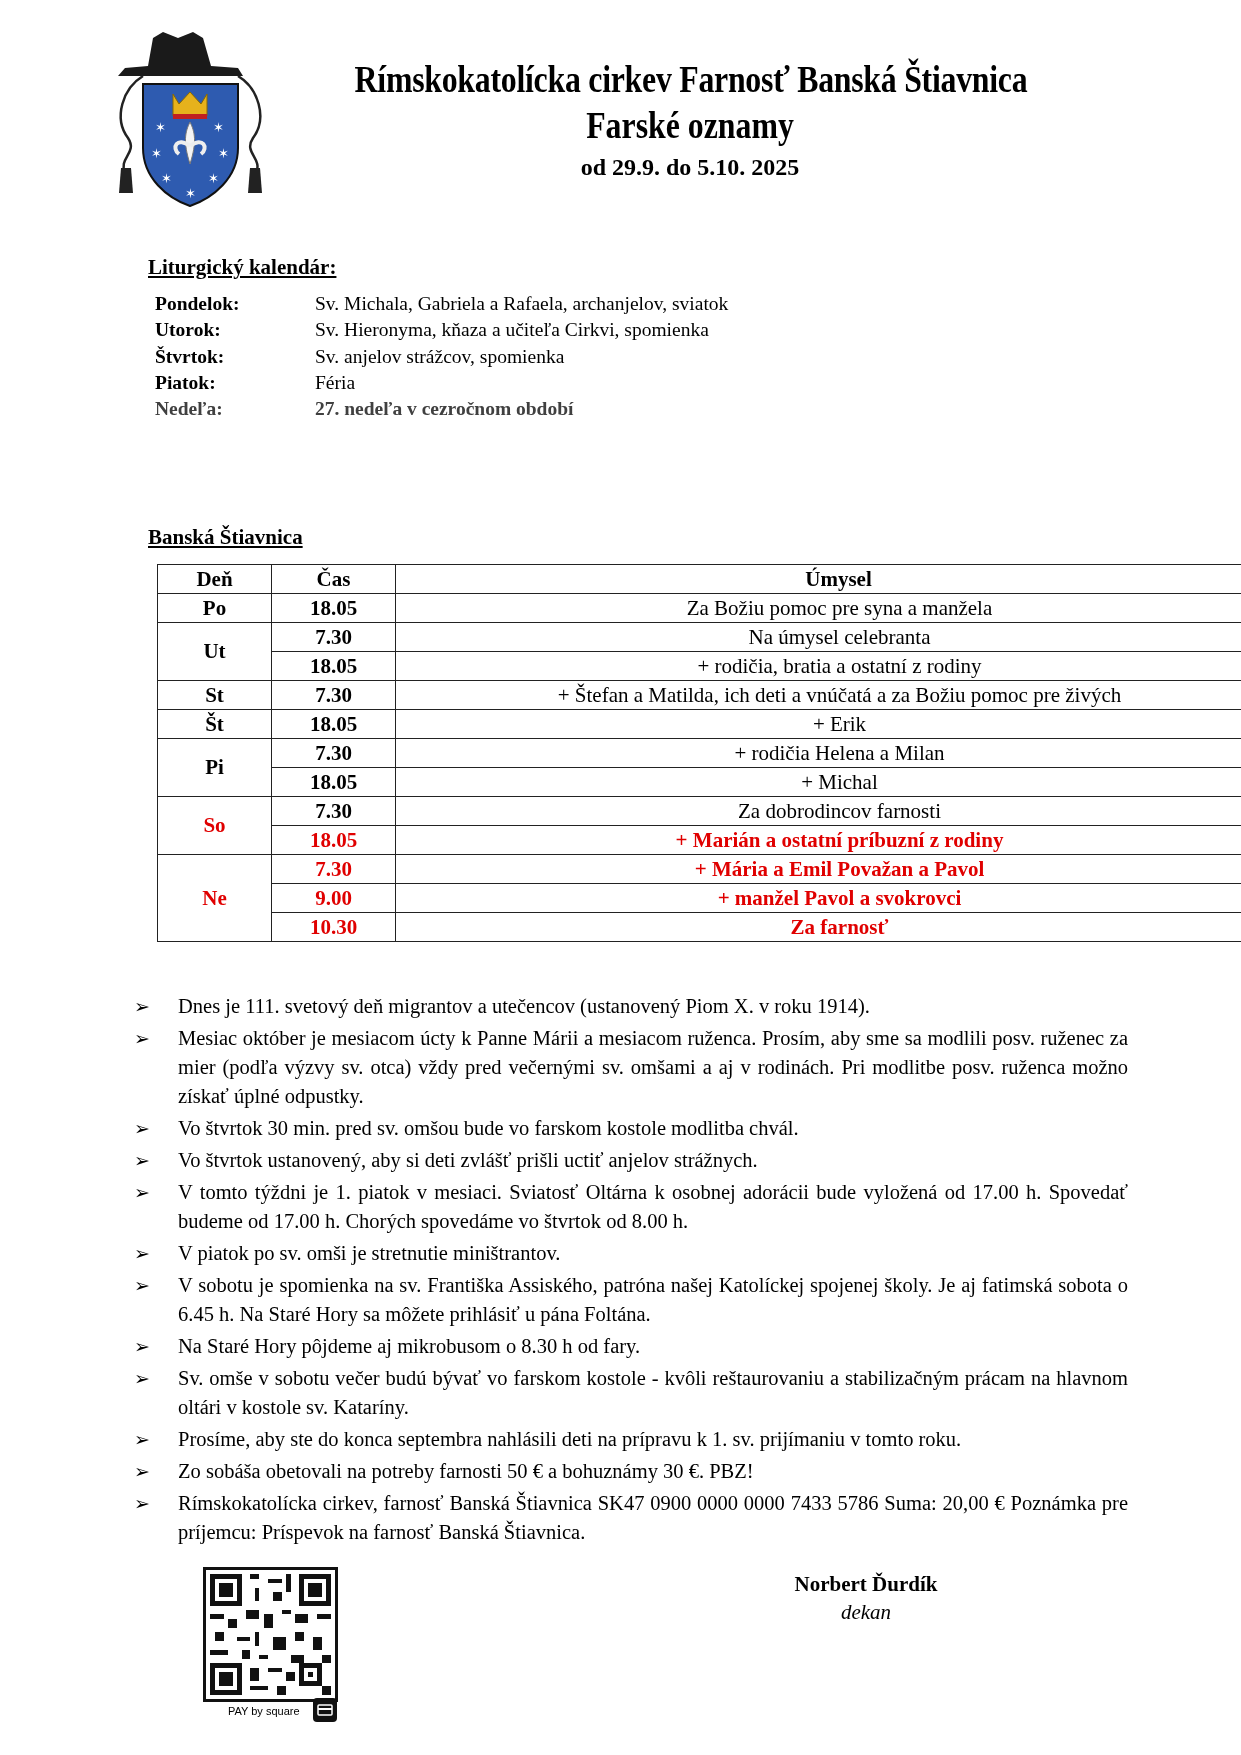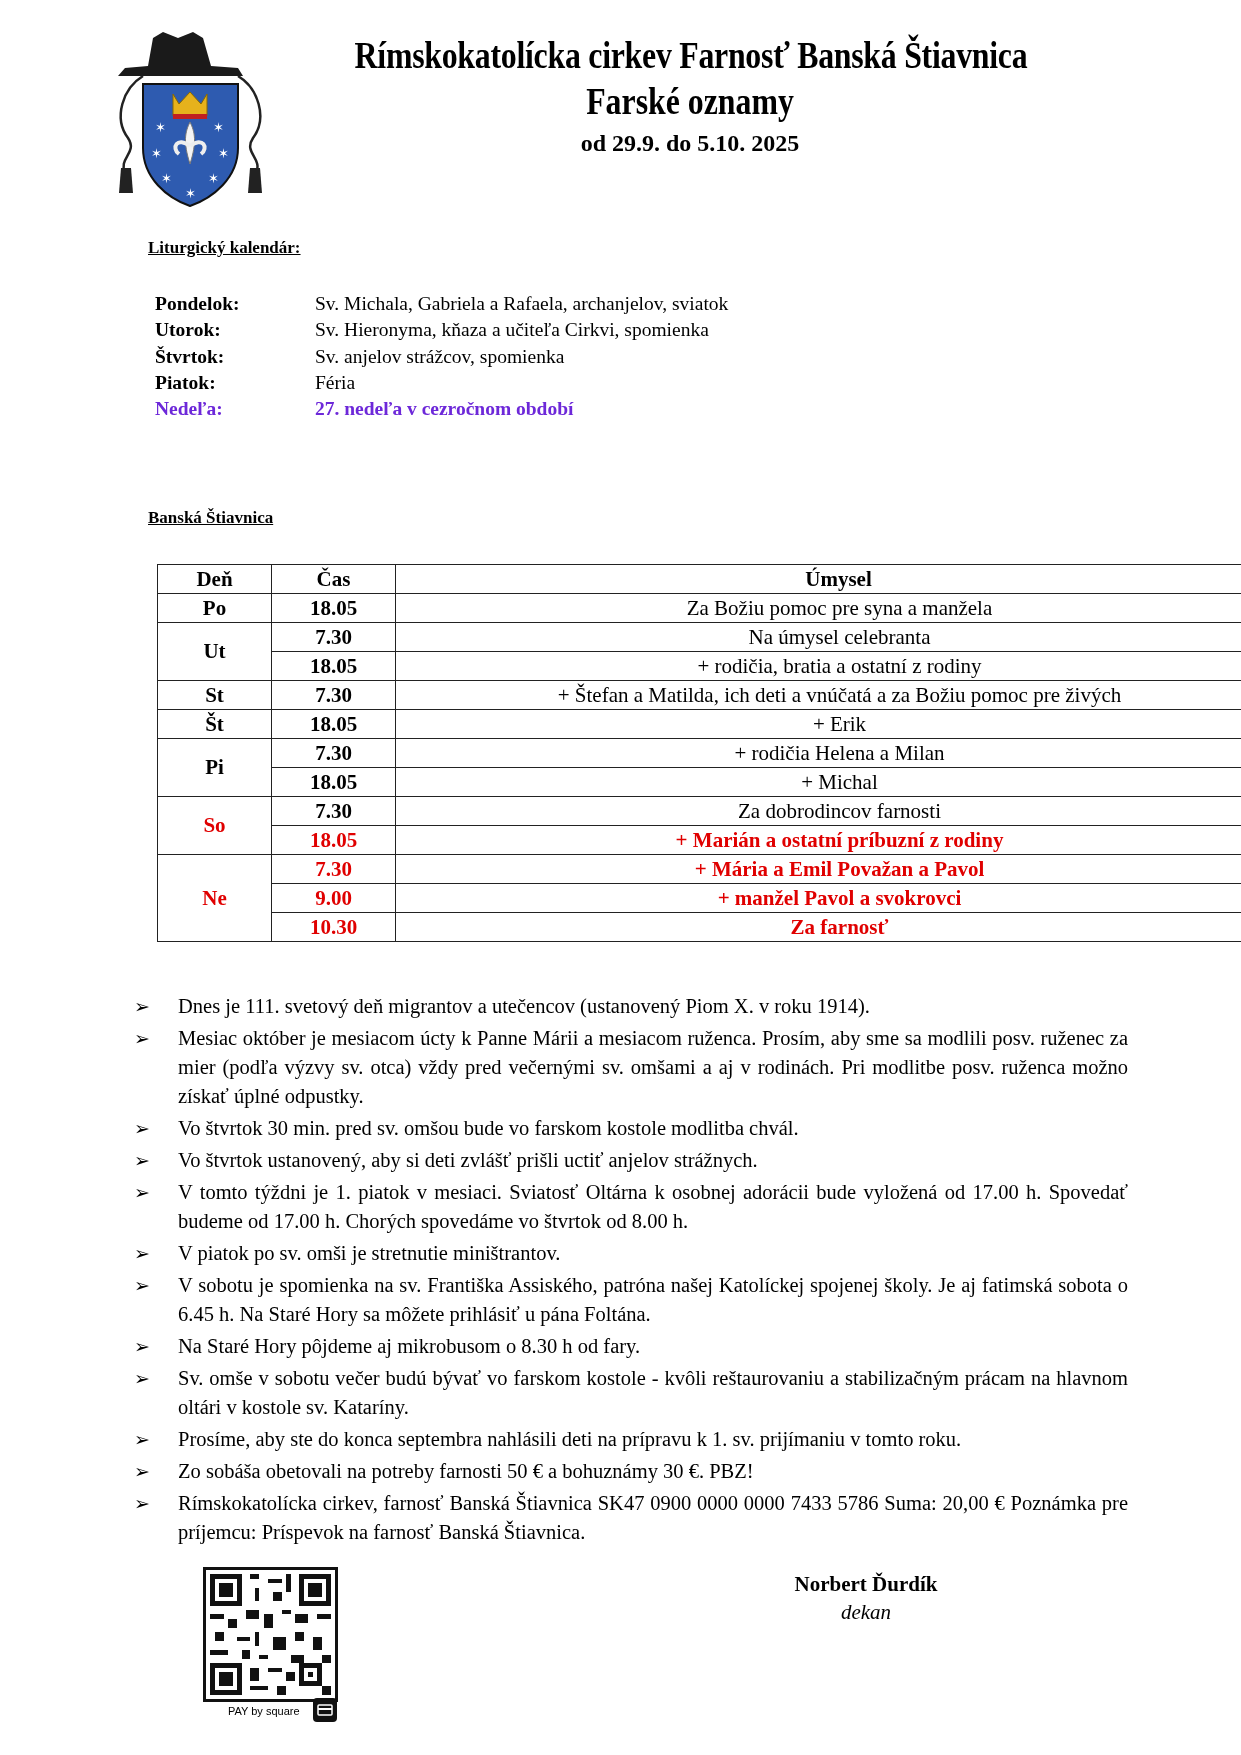--- a/index.html
+++ b/index.html
@@ -1,29 +1,29 @@
 <!DOCTYPE html>
 <html><head>
 <meta charset="utf-8">
 <style>
   html, body { margin: 0; padding: 0; background: #ffffff; }
   body { width: 1241px; height: 1755px; position: relative; overflow: hidden;
          font-family: "Liberation Serif", "DejaVu Serif", serif; color: #000; }
   .logo { position: absolute; left: 103px; top: 28px; width: 175px; height: 180px; }
-  .header { position: absolute; left: 300px; top: 34px; width: 780px; text-align: center; }
+  .header { position: absolute; left: 300px; top: 58px; width: 780px; text-align: center; }
   .title { font-weight: bold; font-size: 37px; line-height: 44px; transform: scaleX(0.86); transform-origin: center; white-space: nowrap; letter-spacing: -0.3px; }
   .subtitle { font-weight: bold; font-size: 37px; line-height: 44px; transform: scaleX(0.86); transform-origin: center; margin-top: 2px; }
   .daterange { font-weight: bold; font-size: 24px; line-height: 30px; margin-top: 4px; }
 
-  .section-head { position: absolute; left: 148px; font-weight: bold; font-size: 17px; text-decoration: underline; }
+  .section-head { position: absolute; left: 148px; font-weight: bold; font-size: 21px; text-decoration: underline; margin-top: 17px; }
   .lit { position: absolute; left: 155px; top: 291px; font-size: 19.5px; }
   .lit-row { display: flex; height: 26.3px; line-height: 26px; }
   .lit-day { width: 160px; font-weight: bold; }
   .lit-text { }
-  .lit-row.red { color: #6d28d9; font-weight: bold; }
+  .lit-row.red { color: #404040; font-weight: bold; }
 
   table.sched { position: absolute; left: 157px; top: 564px; width: 1125px; border-collapse: collapse; font-size: 21px; }
   table.sched td, table.sched th { border: 1.5px solid #222; padding: 0 4px; height: 28px; line-height: 27px; }
   table.sched th { font-weight: bold; font-size: 21px; }
   .c-day { width: 105px; text-align: center; font-weight: bold; }
   .c-time { width: 115px; text-align: center; font-weight: bold; }
   .c-int { text-align: center; padding-left: 6px !important; }
   .red { color: #e00000; }
   .bold { font-weight: bold; }
 

